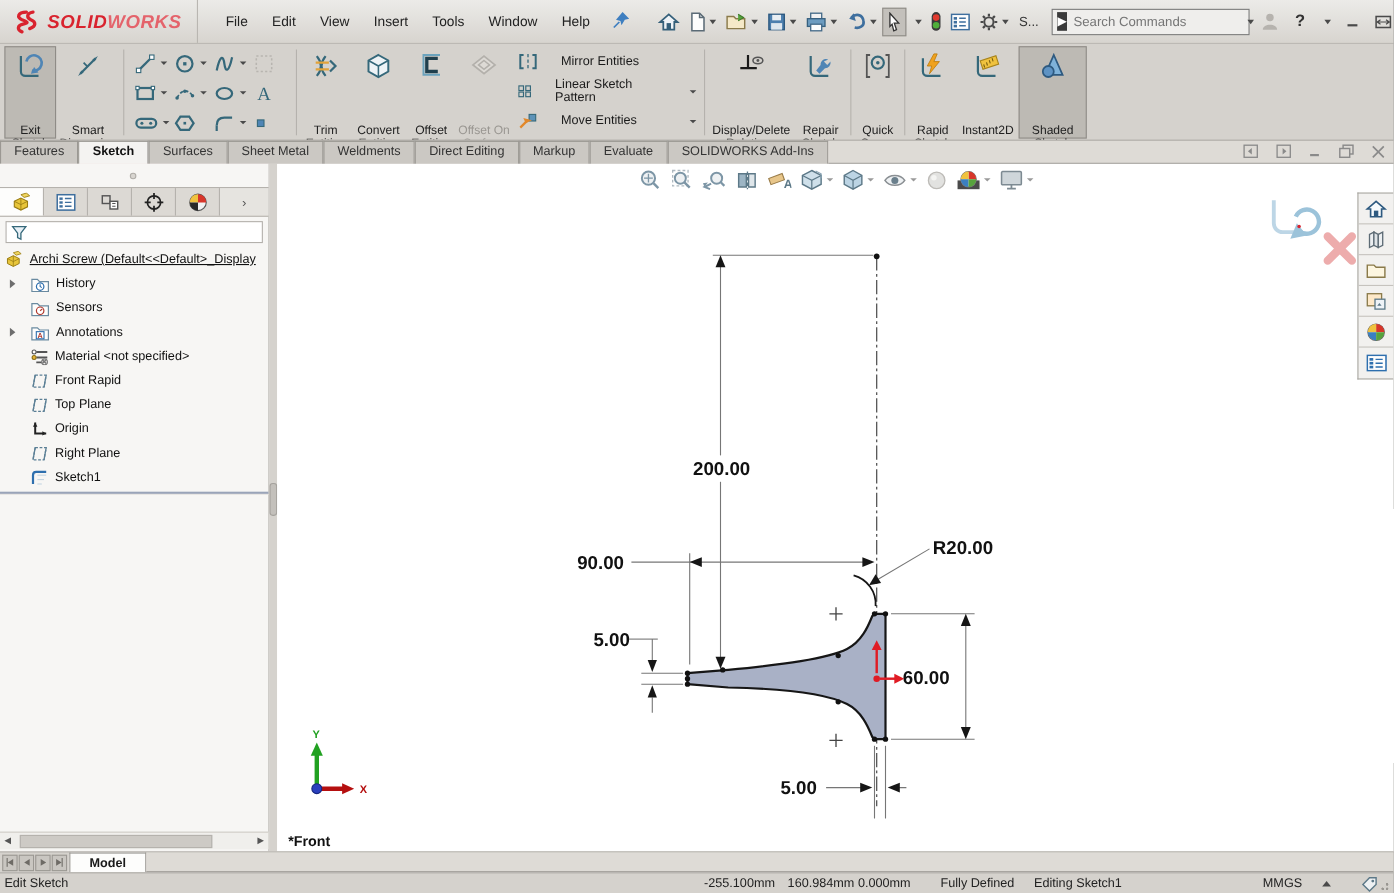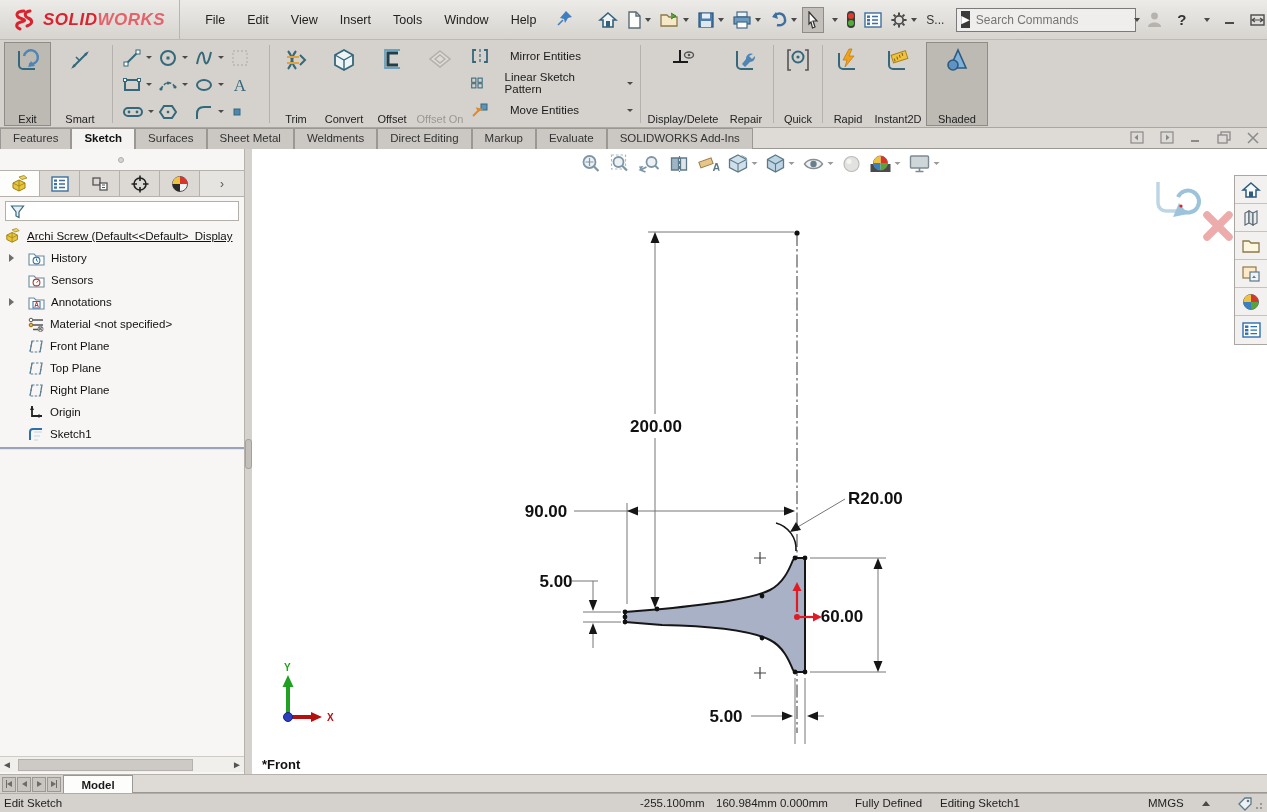--- a/index.html
+++ b/index.html
@@ -641,43 +641,43 @@
               <path d="M10.5 10 L14 13.5 M14 10 L10.5 13.5" stroke="#777" stroke-width="1.4"></path>
               <circle cx="12.5" cy="12" r="2.6" fill="none" stroke="#777" stroke-width="1"></circle>
             </svg>
           <span>Material &lt;not specified&gt;</span>
         </div>
         <div class="tree-row">
           <svg width="16" height="15" viewBox="0 0 16 15">
               <path d="M4 2 H14 L12 13 H2 Z" fill="none" stroke="#5b7f95" stroke-width="1.2" stroke-dasharray="2.5 1.5"></path>
               <path d="M4 2 L2 13 M14 2 L12 13" stroke="#5b7f95" stroke-width="1.2"></path>
             </svg>
-          <span>Front Plane</span>
+          <span>Front Rapid</span>
         </div>
         <div class="tree-row">
           <svg width="16" height="15" viewBox="0 0 16 15">
               <path d="M4 2 H14 L12 13 H2 Z" fill="none" stroke="#5b7f95" stroke-width="1.2" stroke-dasharray="2.5 1.5"></path>
               <path d="M4 2 L2 13 M14 2 L12 13" stroke="#5b7f95" stroke-width="1.2"></path>
             </svg>
           <span>Top Plane</span>
-        </div>
-        <div class="tree-row">
-          <svg width="16" height="15" viewBox="0 0 16 15">
-              <path d="M4 2 H14 L12 13 H2 Z" fill="none" stroke="#5b7f95" stroke-width="1.2" stroke-dasharray="2.5 1.5"></path>
-              <path d="M4 2 L2 13 M14 2 L12 13" stroke="#5b7f95" stroke-width="1.2"></path>
-            </svg>
-          <span>Right Plane</span>
         </div>
         <div class="tree-row">
           <svg width="16" height="15" viewBox="0 0 16 15">
               <path d="M4 1 V11 H14" fill="none" stroke="#222" stroke-width="1.8"></path>
               <path d="M4 1 L2 5 H6 Z" fill="#222"></path>
               <path d="M14 11 L10.5 9 V13 Z" fill="#222"></path>
             </svg>
           <span>Origin</span>
+        </div>
+        <div class="tree-row">
+          <svg width="16" height="15" viewBox="0 0 16 15">
+              <path d="M4 2 H14 L12 13 H2 Z" fill="none" stroke="#5b7f95" stroke-width="1.2" stroke-dasharray="2.5 1.5"></path>
+              <path d="M4 2 L2 13 M14 2 L12 13" stroke="#5b7f95" stroke-width="1.2"></path>
+            </svg>
+          <span>Right Plane</span>
         </div>
         <div class="tree-row">
           <svg width="16" height="15" viewBox="0 0 16 15">
               <path d="M14 2 H5 Q2 2 2 5 V13" fill="none" stroke="#2e6fae" stroke-width="2"></path>
               <path d="M6 5 H14 M6 9 H12 M6 13 H10" stroke="#b8cede" stroke-width="0.8"></path>
             </svg>
           <span>Sketch1</span>
         </div>
         <div class="rollback"></div>
       </div>

